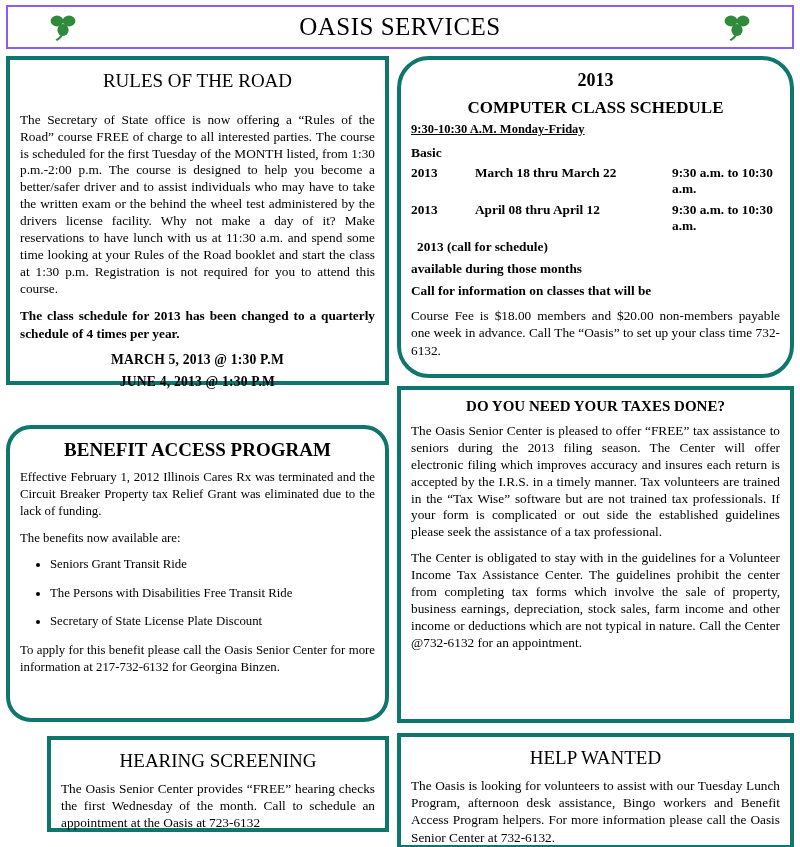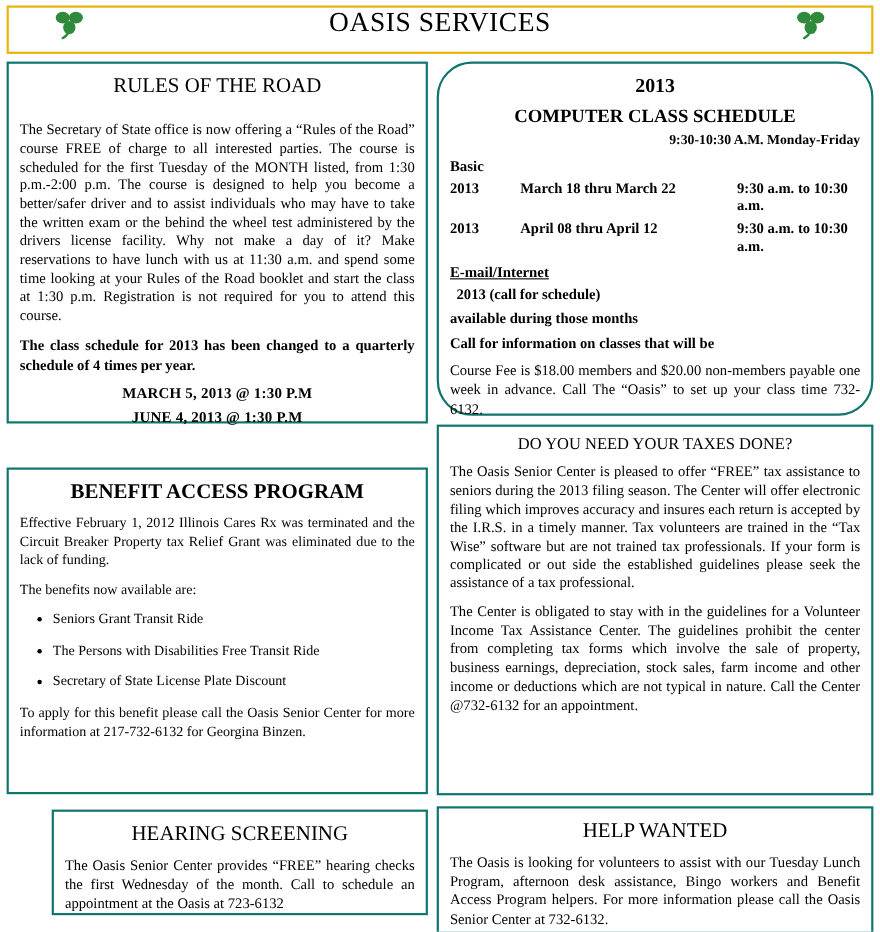--- a/index.html
+++ b/index.html
@@ -16,24 +16,24 @@
   }
   .page {
     position: relative;
     width: 800px;
     height: 847px;
     box-sizing: border-box;
     padding: 5px 6px 6px 6px;
   }
   
   .masthead {
-    border: 2px solid #eab308;
+    border: 2px solid #8b5cf6;
     height: 44px;
     display: flex;
-    align-items: flex-start;
+    align-items: center;
     justify-content: space-between;
     padding: 0 34px;
     box-sizing: border-box;
     margin-bottom: 7px;
   }
   .masthead-title {
     font-size: 25px;
     letter-spacing: 0.5px;
     text-align: center;
     flex: 1;
@@ -48,21 +48,21 @@
   
   .columns {
     display: flex;
     gap: 8px;
     align-items: flex-start;
   }
   .col-left { width: 383px; }
   .col-right { width: 397px; }
 
   .box {
-    border: 2px solid #0f766e;
+    border: 4px solid #0f766e;
     box-sizing: border-box;
     padding: 8px 10px 10px 10px;
     margin-bottom: 8px;
     background: #fff;
   }
 
   h2.box-title {
     font-size: 19px;
     font-weight: normal;
     text-align: center;
@@ -104,24 +104,25 @@
     font-size: 18px;
     margin: 2px 0 7px 0;
   }
   .cc-title {
     text-align: center;
     font-weight: bold;
     font-size: 17px;
     margin: 0 0 4px 0;
   }
   .cc-sub {
-    text-align: right;
+    text-align: left;
     font-weight: bold;
     font-size: 12.5px;
     margin: 0 0 8px 0;
+    text-decoration: underline;
   }
   .cc-head {
     font-weight: bold;
     font-size: 13.5px;
     margin: 0 0 4px 0;
   }
   .cc-head.ul { text-decoration: underline; }
   .cc-row {
     font-weight: bold;
     font-size: 13.3px;
@@ -159,21 +160,21 @@
 
   
   .rem-title {
     text-align: center;
     font-weight: bold;
     font-size: 15px;
     margin: 0 0 2px 0;
   }
   .rem-sub {
     text-align: center;
-    font-weight: normal;
+    font-weight: bold;
     font-size: 15px;
     margin: 0 0 8px 0;
   }
 
   
   .small-body { font-size: 13.3px; line-height: 1.3; text-align: justify; }
 </style>
 </head>
 <body>
 
@@ -208,21 +209,21 @@
     <div class="col-left">
 
       <section class="box" style="height:329px;">
         <h2 class="box-title">RULES OF THE ROAD</h2>
         <p class="rules-body">The Secretary of State office is now offering a “Rules of the Road” course FREE of charge to all interested parties.  The course is scheduled for the first Tuesday of the MONTH listed, from 1:30 p.m.-2:00 p.m.   The course is designed to help you become a better/safer driver and to  assist individuals who may have to take the written exam or the behind the wheel test administered by the drivers license facility.  Why not make a day of it?  Make reservations to have lunch with us at 11:30 a.m. and spend some time looking at your Rules of the Road  booklet and start the class at 1:30 p.m.   Registration is not required for you to attend this course.</p>
         <p class="rules-note">The class schedule for 2013 has been changed to a quarterly schedule of 4 times per year.</p>
         <div class="date-line">MARCH  5, 2013  @ 1:30 P.M</div>
         <div class="date-line">JUNE 4, 2013  @ 1:30 P.M</div>
       </section>
 
-      <section class="box" style="height:297px; margin-top:40px;">
+      <section class="box" style="height:297px; margin-top:40px;border-radius:25px;">
         <h2 class="box-title bold">BENEFIT ACCESS PROGRAM</h2>
         <p class="ba-body">Effective February 1, 2012 Illinois Cares Rx was terminated and the Circuit Breaker Property tax Relief Grant was eliminated due to the lack of funding.</p>
         <p class="ba-body">The benefits now available are:</p>
         <ul class="bullets">
           <li>Seniors Grant Transit Ride</li>
           <li>The Persons with Disabilities Free Transit Ride</li>
           <li>Secretary of State License Plate Discount</li>
         </ul>
         <p class="ba-body">To apply for this benefit please call the  Oasis Senior Center for more information  at 217-732-6132 for  Georgina Binzen.</p>
       </section>
@@ -246,21 +247,20 @@
           <span class="c1">2013</span>
           <span class="c2">March 18 thru March 22</span>
           <span class="c3">9:30 a.m. to 10:30 a.m.</span>
         </div>
         <div class="cc-row">
           <span class="c1">2013</span>
           <span class="c2">April  08 thru April 12</span>
           <span class="c3">9:30 a.m. to 10:30 a.m.</span>
         </div>
 
-        <div class="cc-head ul" style="margin-top:8px;">E-mail/Internet</div>
         <div class="cc-line">2013 (call for schedule)</div>
         <div class="cc-line nopad">available during those months</div>
         <div class="cc-line nopad">Call for information on classes that will be</div>
         <p class="cc-fee">Course Fee is $18.00 members and $20.00 non-members payable one week in advance.  Call The “Oasis” to set up your class time 732-6132.</p>
       </section>
 
       <section class="box" style="height:337px; margin-top:5px;">
         <div class="rem-sub">DO YOU NEED YOUR TAXES DONE?</div>
         <p>The Oasis Senior Center is pleased to offer “FREE” tax assistance to seniors during the 2013 filing season. The Center will offer electronic filing which improves accuracy and insures each return is accepted by the I.R.S. in a timely manner. Tax volunteers are trained in the “Tax Wise” software but are not trained tax professionals. If your form is complicated or out side the established guidelines please seek  the assistance of a tax professional.</p>
         <p>The Center is obligated to stay with in the guidelines for a Volunteer  Income Tax Assistance Center. The guidelines prohibit the center from completing tax forms which involve the sale of property, business earnings, depreciation, stock sales, farm income and other income or  deductions which are not typical in nature. Call the  Center  @732-6132 for an appointment.</p>

